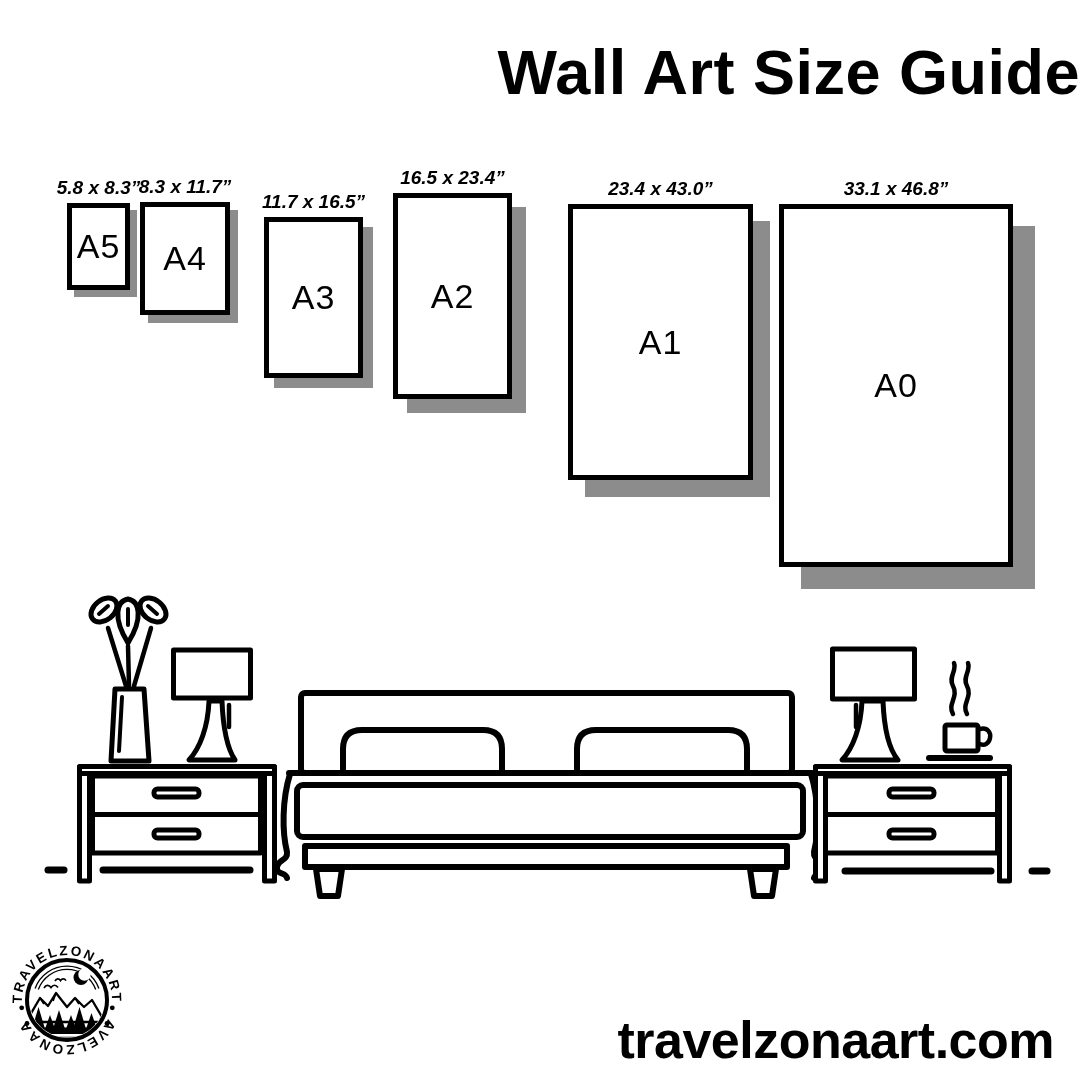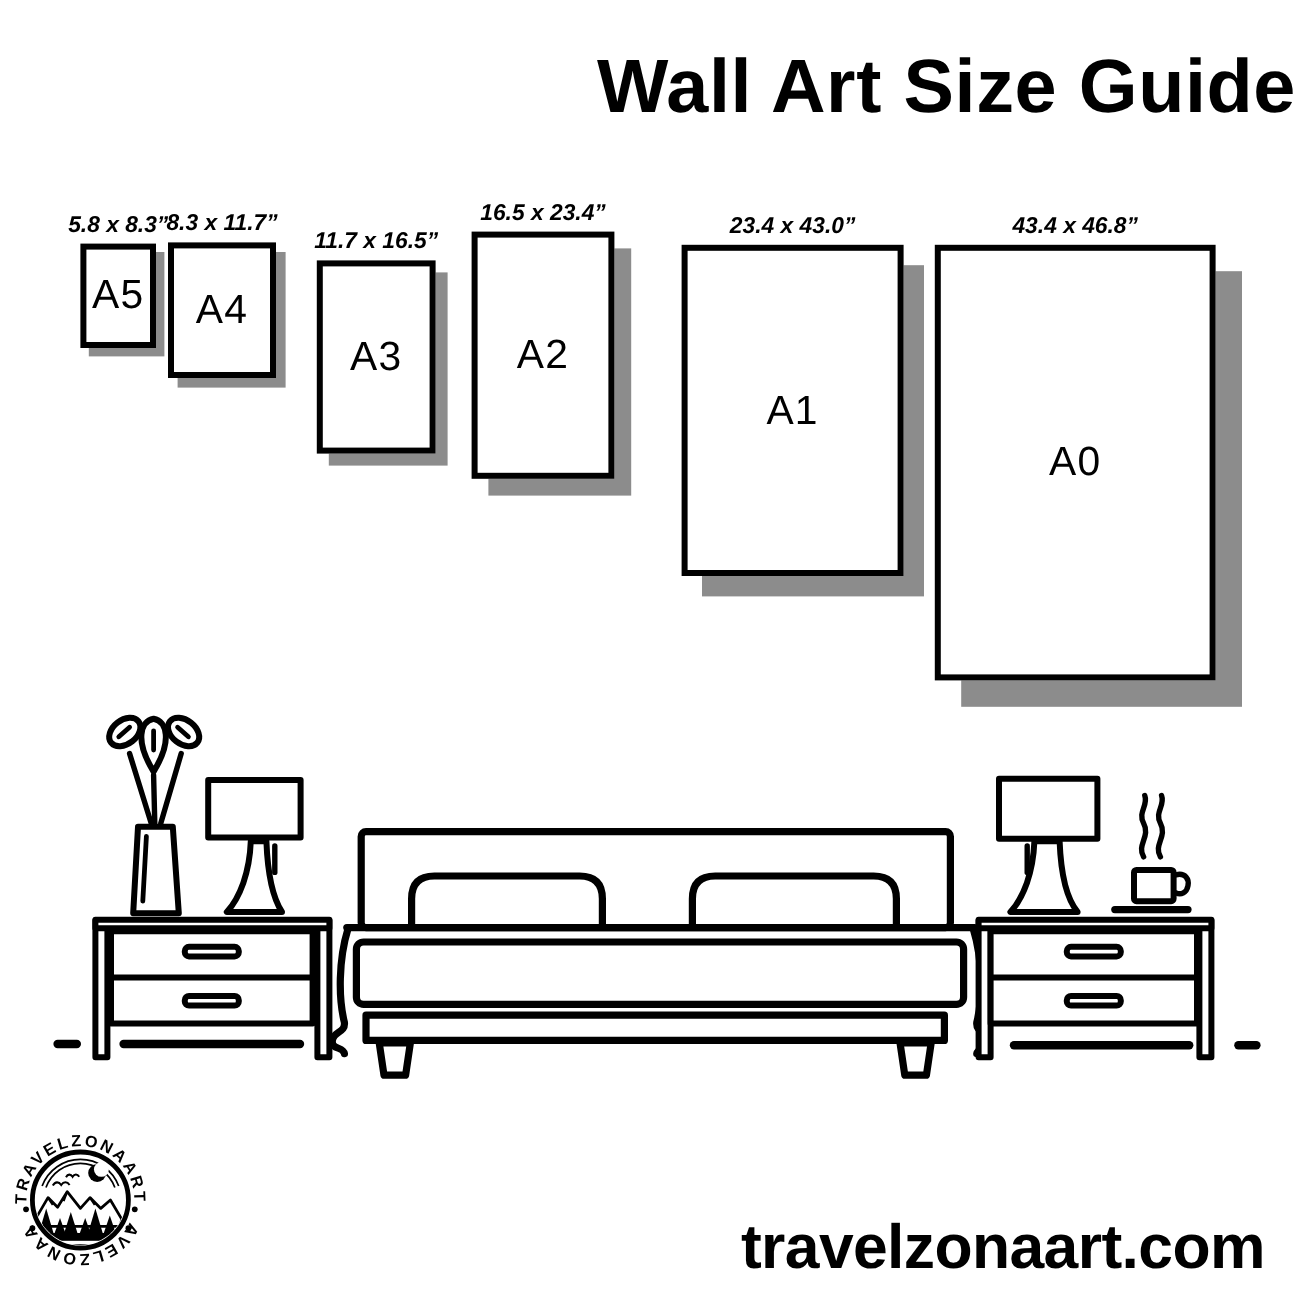--- a/index.html
+++ b/index.html
@@ -56,21 +56,21 @@
 </div>
 <div class="frame f-a2">
   <div class="dim">16.5 x 23.4”</div>
   <div class="letter">A2</div>
 </div>
 <div class="frame f-a1">
   <div class="dim">23.4 x 43.0”</div>
   <div class="letter">A1</div>
 </div>
 <div class="frame f-a0">
-  <div class="dim">43.4 x 46.8”</div>
+  <div class="dim">33.1 x 46.8”</div>
   <div class="letter">A0</div>
 </div>
 
 <svg id="bedroom" viewBox="0 0 1080 1080" fill="none" stroke="#000" stroke-linecap="round" stroke-linejoin="round">
 
   <g stroke-width="7">
     <path d="M48,870 L64,870"></path>
     <path d="M103,870 L250,870"></path>
     <path d="M845,871 L991,871"></path>
     <path d="M1032,871 L1047,871"></path>

